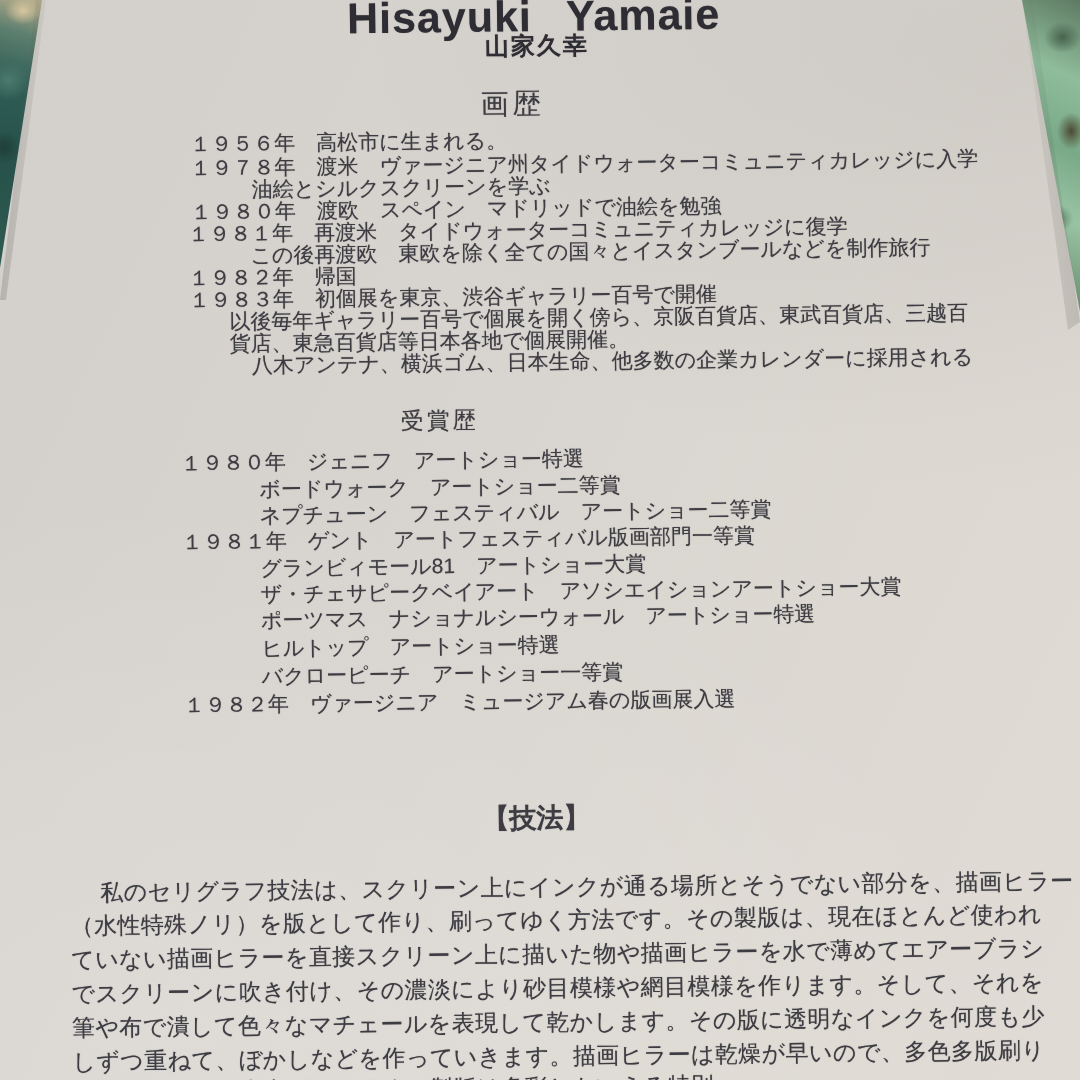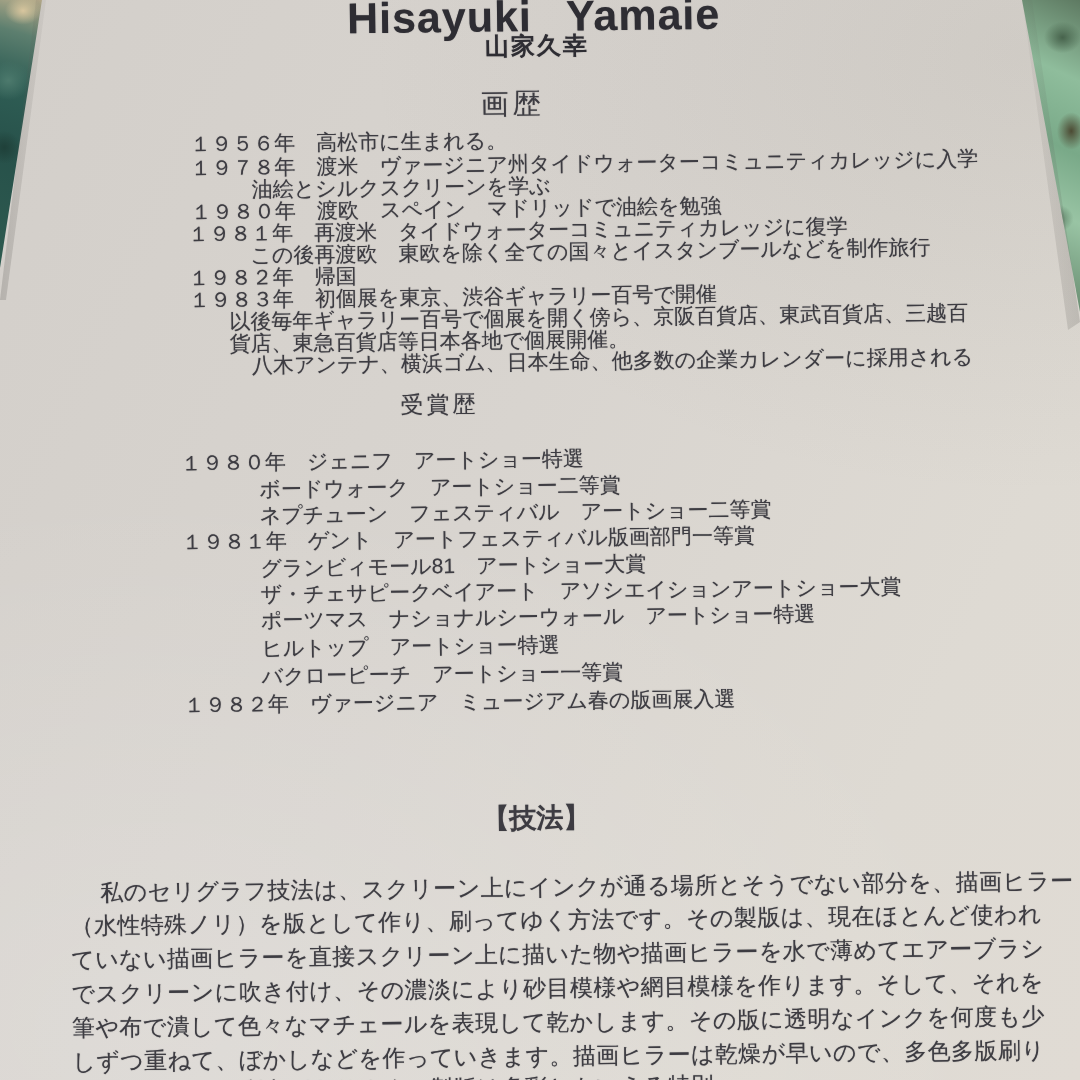--- a/index.html
+++ b/index.html
@@ -57,21 +57,21 @@
   .line{position:absolute;white-space:nowrap;}
   .title-en{
     font-size:43px;font-weight:700;letter-spacing:1px;word-spacing:22px;
     left:540px;transform:translateX(-50%);top:-8px;color:#2e2d33;
   }
   .title-ja{
     font-size:24px;font-weight:700;left:543px;transform:translateX(-50%);top:30px;
     letter-spacing:2px;color:#2e2d33;
   }
   .h-garekii{font-size:28px;letter-spacing:4px;left:486px;top:85px;}
-  .h-jusho{font-size:23px;letter-spacing:3px;left:402px;top:388px;}
+  .h-jusho{font-size:23px;letter-spacing:3px;left:402px;top:404px;}
   .h-giho{font-size:27px;font-weight:600;left:479px;top:800px;}
   .career{font-size:21px;}
   .award{font-size:21px;}
   .tech{font-size:23px;letter-spacing:0.4px;}
 </style>
 </head>
 <body>
 
 <div id="photo">
   <div class="paper"></div>

